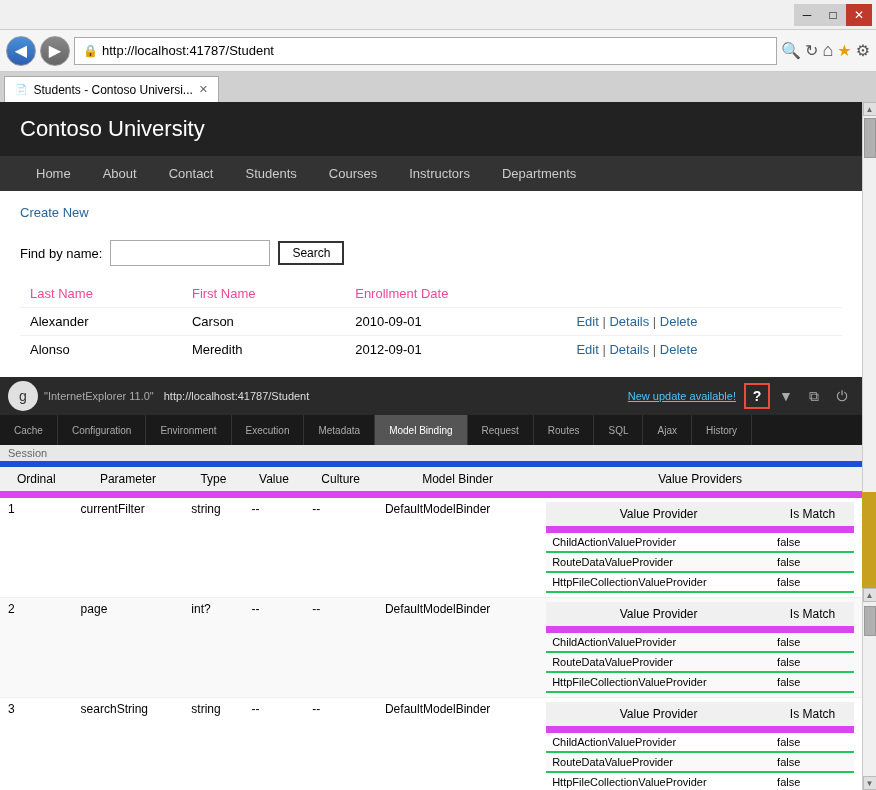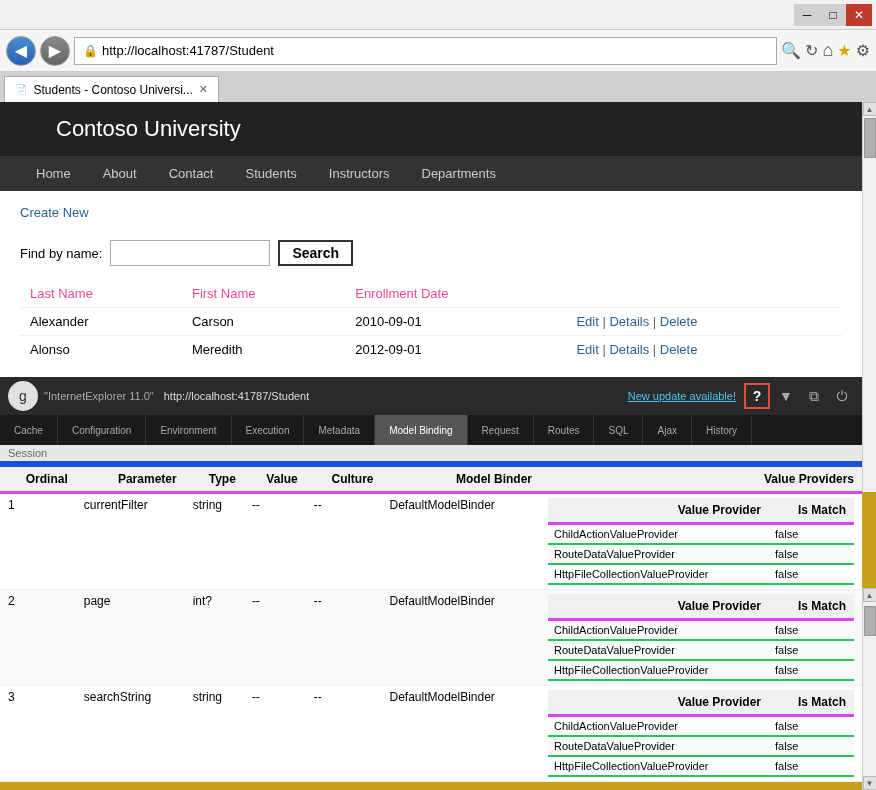--- a/index.html
+++ b/index.html
@@ -91,21 +91,20 @@
     
     .app-header {
       background: #222;
       padding: 14px 20px;
       color: white;
     }
     .app-title {
       font-size: 22px;
       font-weight: normal;
       color: white;
-      margin-left: 36px;
     }
 
     
     .app-nav {
       background: #333;
       padding: 0 20px;
       display: flex;
       gap: 0;
     }
     .nav-item {
@@ -140,23 +139,23 @@
       border: 1px solid #aaa;
       height: 26px;
       width: 160px;
       padding: 2px 6px;
       font-size: 13px;
     }
     .search-btn {
       border: 2px solid #333;
       background: white;
       padding: 3px 12px;
-      font-size: 14px;
+      font-size: 12px;
       cursor: pointer;
-      font-weight: bold;
+      font-weight: normal;
     }
 
     
     .student-table {
       width: 100%;
       border-collapse: collapse;
     }
     .student-table th {
       text-align: left;
       padding: 6px 10px;
@@ -263,23 +262,23 @@
 
     
     .mb-table {
       width: 100%;
       border-collapse: collapse;
       font-size: 12px;
     }
     .mb-table thead th {
       background: #f0f0f0;
       padding: 5px 8px;
-      text-align: right;
-      font-weight: bold;
-      border-bottom: 3px solid #d946ef;
+      text-align: center;
+      font-weight: normal;
+      border-bottom: 7px solid #d946ef;
       font-size: 12px;
     }
     .mb-table td {
       padding: 4px 8px;
       vertical-align: top;
       border-bottom: 1px solid #f0f0f0;
       font-size: 12px;
     }
     .vp-table {
       width: 100%;
@@ -381,20 +380,21 @@
 
     <div class="app-header">
       <span class="app-title">Contoso University</span>
     </div>
 
     <div class="app-nav">
       <a class="nav-item">Home</a>
       <a class="nav-item">About</a>
       <a class="nav-item">Contact</a>
       <a class="nav-item">Students</a>
+      <a class="nav-item">Courses</a>
       <a class="nav-item">Instructors</a>
       <a class="nav-item">Departments</a>
     </div>
 
     <div class="main-content">
       <a class="create-new-link">Create New</a>
       <div class="search-row">
         <span class="search-label">Find by name:</span>
         <input class="search-input" type="text" style="">
         <button class="search-btn">Search</button>

